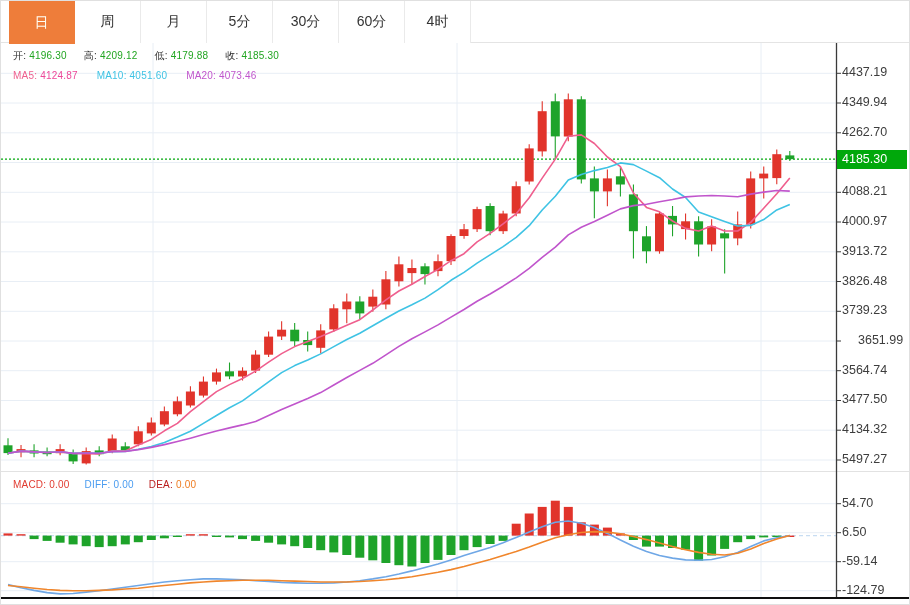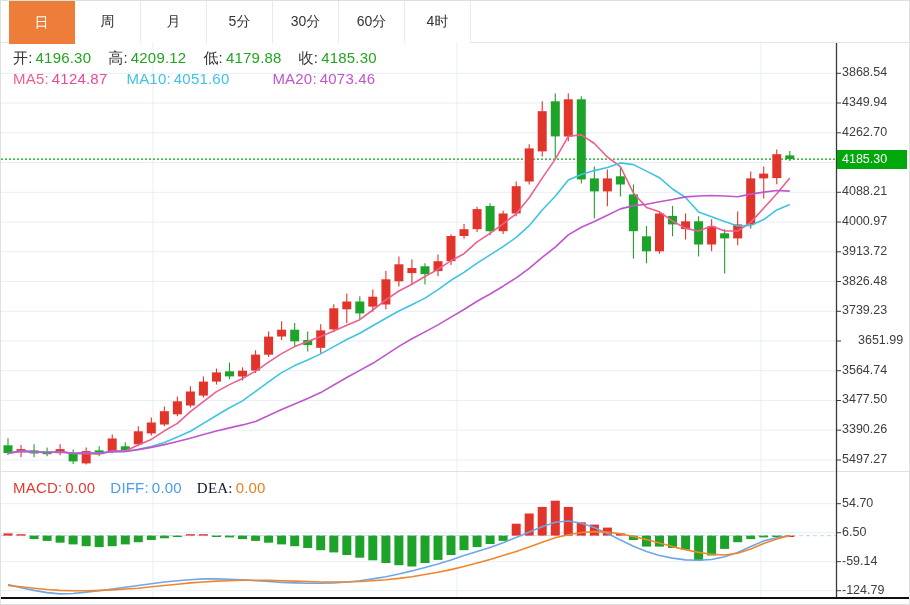--- a/index.html
+++ b/index.html
@@ -5,21 +5,21 @@
   html,body{margin:0;padding:0;background:#f2f2f2;}
   #app{position:relative;width:910px;height:605px;background:#fff;border:1px solid #e0e0e0;
        box-sizing:border-box;overflow:hidden;font-family:"Liberation Sans",sans-serif;
        -webkit-font-smoothing:antialiased;}
   #chart-svg{position:absolute;top:0;left:0;}
   .toolbar{position:absolute;top:0;left:0;right:0;height:42px;background:#fff;
            border-bottom:1px solid #e4e4e4;display:flex;padding-left:8px;box-sizing:border-box;z-index:5;}
   .tab{width:66px;height:42px;display:flex;align-items:center;justify-content:center;
        font-size:14px;color:#333;border-right:1px solid #eaeaea;cursor:pointer;box-sizing:border-box;background:#fff;}
   .tab.active{background:#ee7d3a;color:#fffdf2;border-right-color:#ee7d3a;height:43px;}
-  .lg{position:absolute;display:flex;z-index:4;font-size:15px;white-space:nowrap;}
+  .lg{position:absolute;display:flex;z-index:4;font-size:10px;white-space:nowrap;}
   #legend-ohlc{top:48px;left:12px;gap:17px;}
   #legend-ma{top:69px;left:12px;gap:19px;}
   #legend-macd{top:478px;left:12px;gap:15px;}
   .lg-item span{letter-spacing:.2px;}
   .axis-label{position:absolute;left:841px;font-size:12.5px;color:#3d3d3d;z-index:4;}
   .price-tag{position:absolute;left:836px;top:149px;width:70px;height:19px;background:#00a80b;
              color:#fff;font-size:12.5px;line-height:19px;padding-left:5px;box-sizing:border-box;z-index:6;}
   .hit{position:absolute;left:0;width:835px;z-index:3;cursor:crosshair;}
   #price-hit{top:42px;height:428px;}
   #macd-hit{top:470px;height:127px;}
@@ -274,41 +274,41 @@
 
   <div class="lg" id="legend-ohlc">
       <span class="lg-item"><span style="color: rgb(51, 51, 51);">开:</span><span style="color: rgb(33, 165, 33); margin-left: 3px;">4196.30</span></span>
       <span class="lg-item"><span style="color: rgb(51, 51, 51);">高:</span><span style="color: rgb(33, 165, 33); margin-left: 3px;">4209.12</span></span>
       <span class="lg-item"><span style="color: rgb(51, 51, 51);">低:</span><span style="color: rgb(33, 165, 33); margin-left: 3px;">4179.88</span></span>
       <span class="lg-item"><span style="color: rgb(51, 51, 51);">收:</span><span style="color: rgb(33, 165, 33); margin-left: 3px;">4185.30</span></span>
     </div>
   <div class="lg" id="legend-ma">
       <span class="lg-item"><span style="color: rgb(239, 95, 142);">MA5:</span><span style="color: #ec4899; margin-left: 3px;">4124.87</span></span>
       <span class="lg-item"><span style="color: rgb(63, 195, 228);">MA10:</span><span style="color: rgb(63, 195, 228); margin-left: 3px;">4051.60</span></span>
-      <span class="lg-item"><span style="color: rgb(192, 85, 204); margin-left: 24px;">MA20:</span><span style="color: rgb(192, 85, 204); margin-left: 3px;">4073.46</span></span>
+      <span class="lg-item"><span style="color: rgb(192, 85, 204);">MA20:</span><span style="color: rgb(192, 85, 204); margin-left: 3px;">4073.46</span></span>
     </div>
   <div class="lg" id="legend-macd">
       <span class="lg-item"><span style="color: rgb(225, 59, 48);">MACD:</span><span style="color: rgb(225, 59, 48); margin-left: 3px;">0.00</span></span>
       <span class="lg-item"><span style="color: rgb(74, 156, 240);">DIFF:</span><span style="color: rgb(74, 156, 240); margin-left: 3px;">0.00</span></span>
-      <span class="lg-item"><span style="color: #0f172a; font-family: Liberation Serif, serif;">DEA:</span><span style="color: rgb(239, 125, 34); margin-left: 3px;">0.00</span></span>
+      <span class="lg-item"><span style="color: #b91c1c;">DEA:</span><span style="color: rgb(239, 125, 34); margin-left: 3px;">0.00</span></span>
     </div>
 
   <div id="axis-labels">
-      <span class="axis-label" style="top: 64px;">3868.54</span>
+      <span class="axis-label" style="top: 64px;">4437.19</span>
       <span class="axis-label" style="top: 94px;">4349.94</span>
       <span class="axis-label" style="top: 124px;">4262.70</span>
       <span class="axis-label" style="top: 183px;">4088.21</span>
       <span class="axis-label" style="top: 213px;">4000.97</span>
       <span class="axis-label" style="top: 243px;">3913.72</span>
       <span class="axis-label" style="top: 273px;">3826.48</span>
       <span class="axis-label" style="top: 302px;">3739.23</span>
       <span class="axis-label" style="top: 332px; margin-left: 16px;">3651.99</span>
       <span class="axis-label" style="top: 362px;">3564.74</span>
       <span class="axis-label" style="top: 391px; text-align: center;">3477.50</span>
-      <span class="axis-label" style="top: 421px;">3390.26</span>
+      <span class="axis-label" style="top: 421px;">4134.32</span>
       <span class="axis-label" style="top: 451px;">5497.27</span>
       <span class="axis-label" style="top: 495px;">54.70</span>
       <span class="axis-label" style="top: 524px;">6.50</span>
       <span class="axis-label" style="top: 553px;">-59.14</span>
       <span class="axis-label" style="top: 582px;">-124.79</span>
     </div>
 
   <div class="price-tag" style="top: 149px;">4185.30</div>
 
   <div class="hit" id="price-hit"></div>

